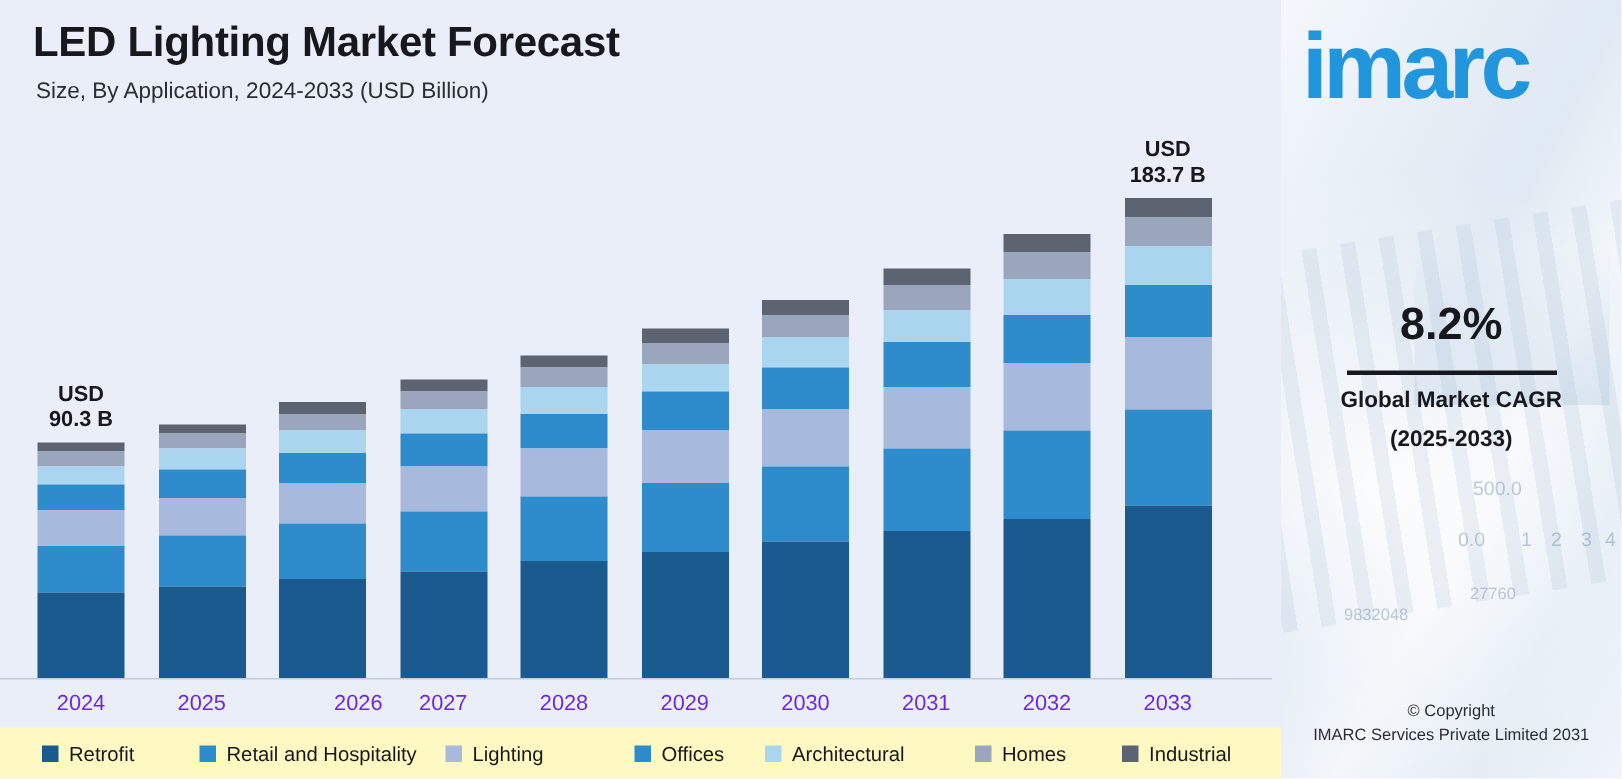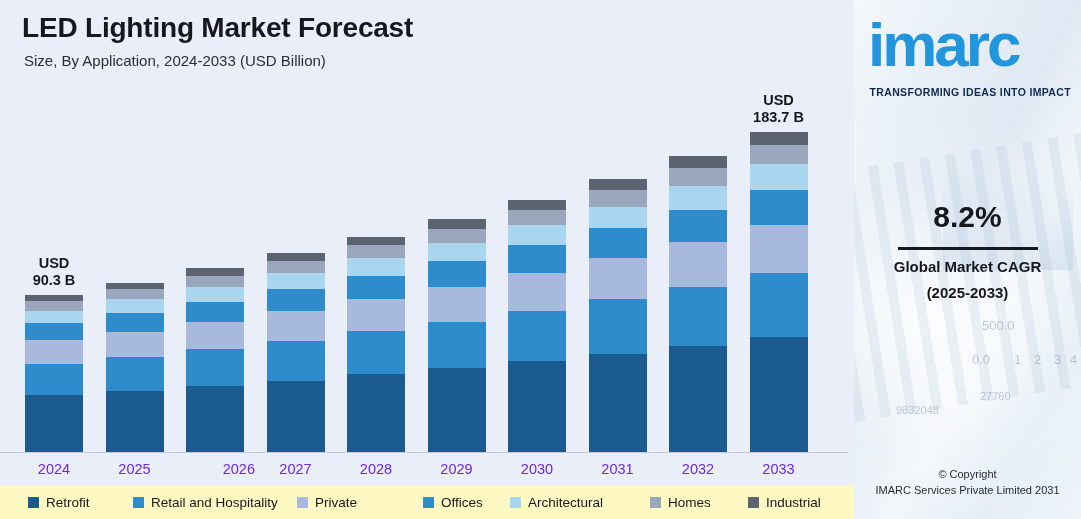--- a/index.html
+++ b/index.html
@@ -363,21 +363,21 @@
         <div class="legend-item" style="left: 28px;">
           <span class="legend-swatch" style="background: rgb(27, 90, 142);"></span>
           <span>Retrofit</span>
         </div>
         <div class="legend-item" style="left: 133px;">
           <span class="legend-swatch" style="background: rgb(47, 140, 204);"></span>
           <span>Retail and Hospitality</span>
         </div>
         <div class="legend-item" style="left: 297px;">
           <span class="legend-swatch" style="background: rgb(168, 185, 222);"></span>
-          <span>Private</span>
+          <span>Lighting</span>
         </div>
         <div class="legend-item" style="left: 423px;">
           <span class="legend-swatch" style="background: rgb(47, 140, 204);"></span>
           <span>Offices</span>
         </div>
         <div class="legend-item" style="left: 510px;">
           <span class="legend-swatch" style="background: rgb(169, 213, 239);"></span>
           <span>Architectural</span>
         </div>
         <div class="legend-item" style="left: 650px;">
@@ -397,21 +397,20 @@
     <div class="bg-num" style="left:128px; top:318px;">500.0</div>
     <div class="bg-num" style="left:118px; top:352px;">0.0</div>
     <div class="bg-num" style="left:160px; top:352px;">1</div>
     <div class="bg-num" style="left:180px; top:352px;">2</div>
     <div class="bg-num" style="left:200px; top:352px;">3</div>
     <div class="bg-num" style="left:216px; top:352px;">4</div>
     <div class="bg-num" style="left:42px; top:404px; font-size:11px;">9832048</div>
     <div class="bg-num" style="left:126px; top:390px; font-size:11px;">27760</div>
 
     <div id="imarc-logo">imarc</div>
-    <div id="imarc-tag">TRANSFORMING IDEAS INTO IMPACT</div>
 
     <div id="cagr-value">8.2%</div>
     <div id="cagr-rule"></div>
     <div id="cagr-label1">Global Market CAGR</div>
     <div id="cagr-label2">(2025-2033)</div>
 
     <div id="copyright">© Copyright</div>
     <div id="copyright-line2">IMARC Services Private Limited 2031</div>
   </div>
 </div>

